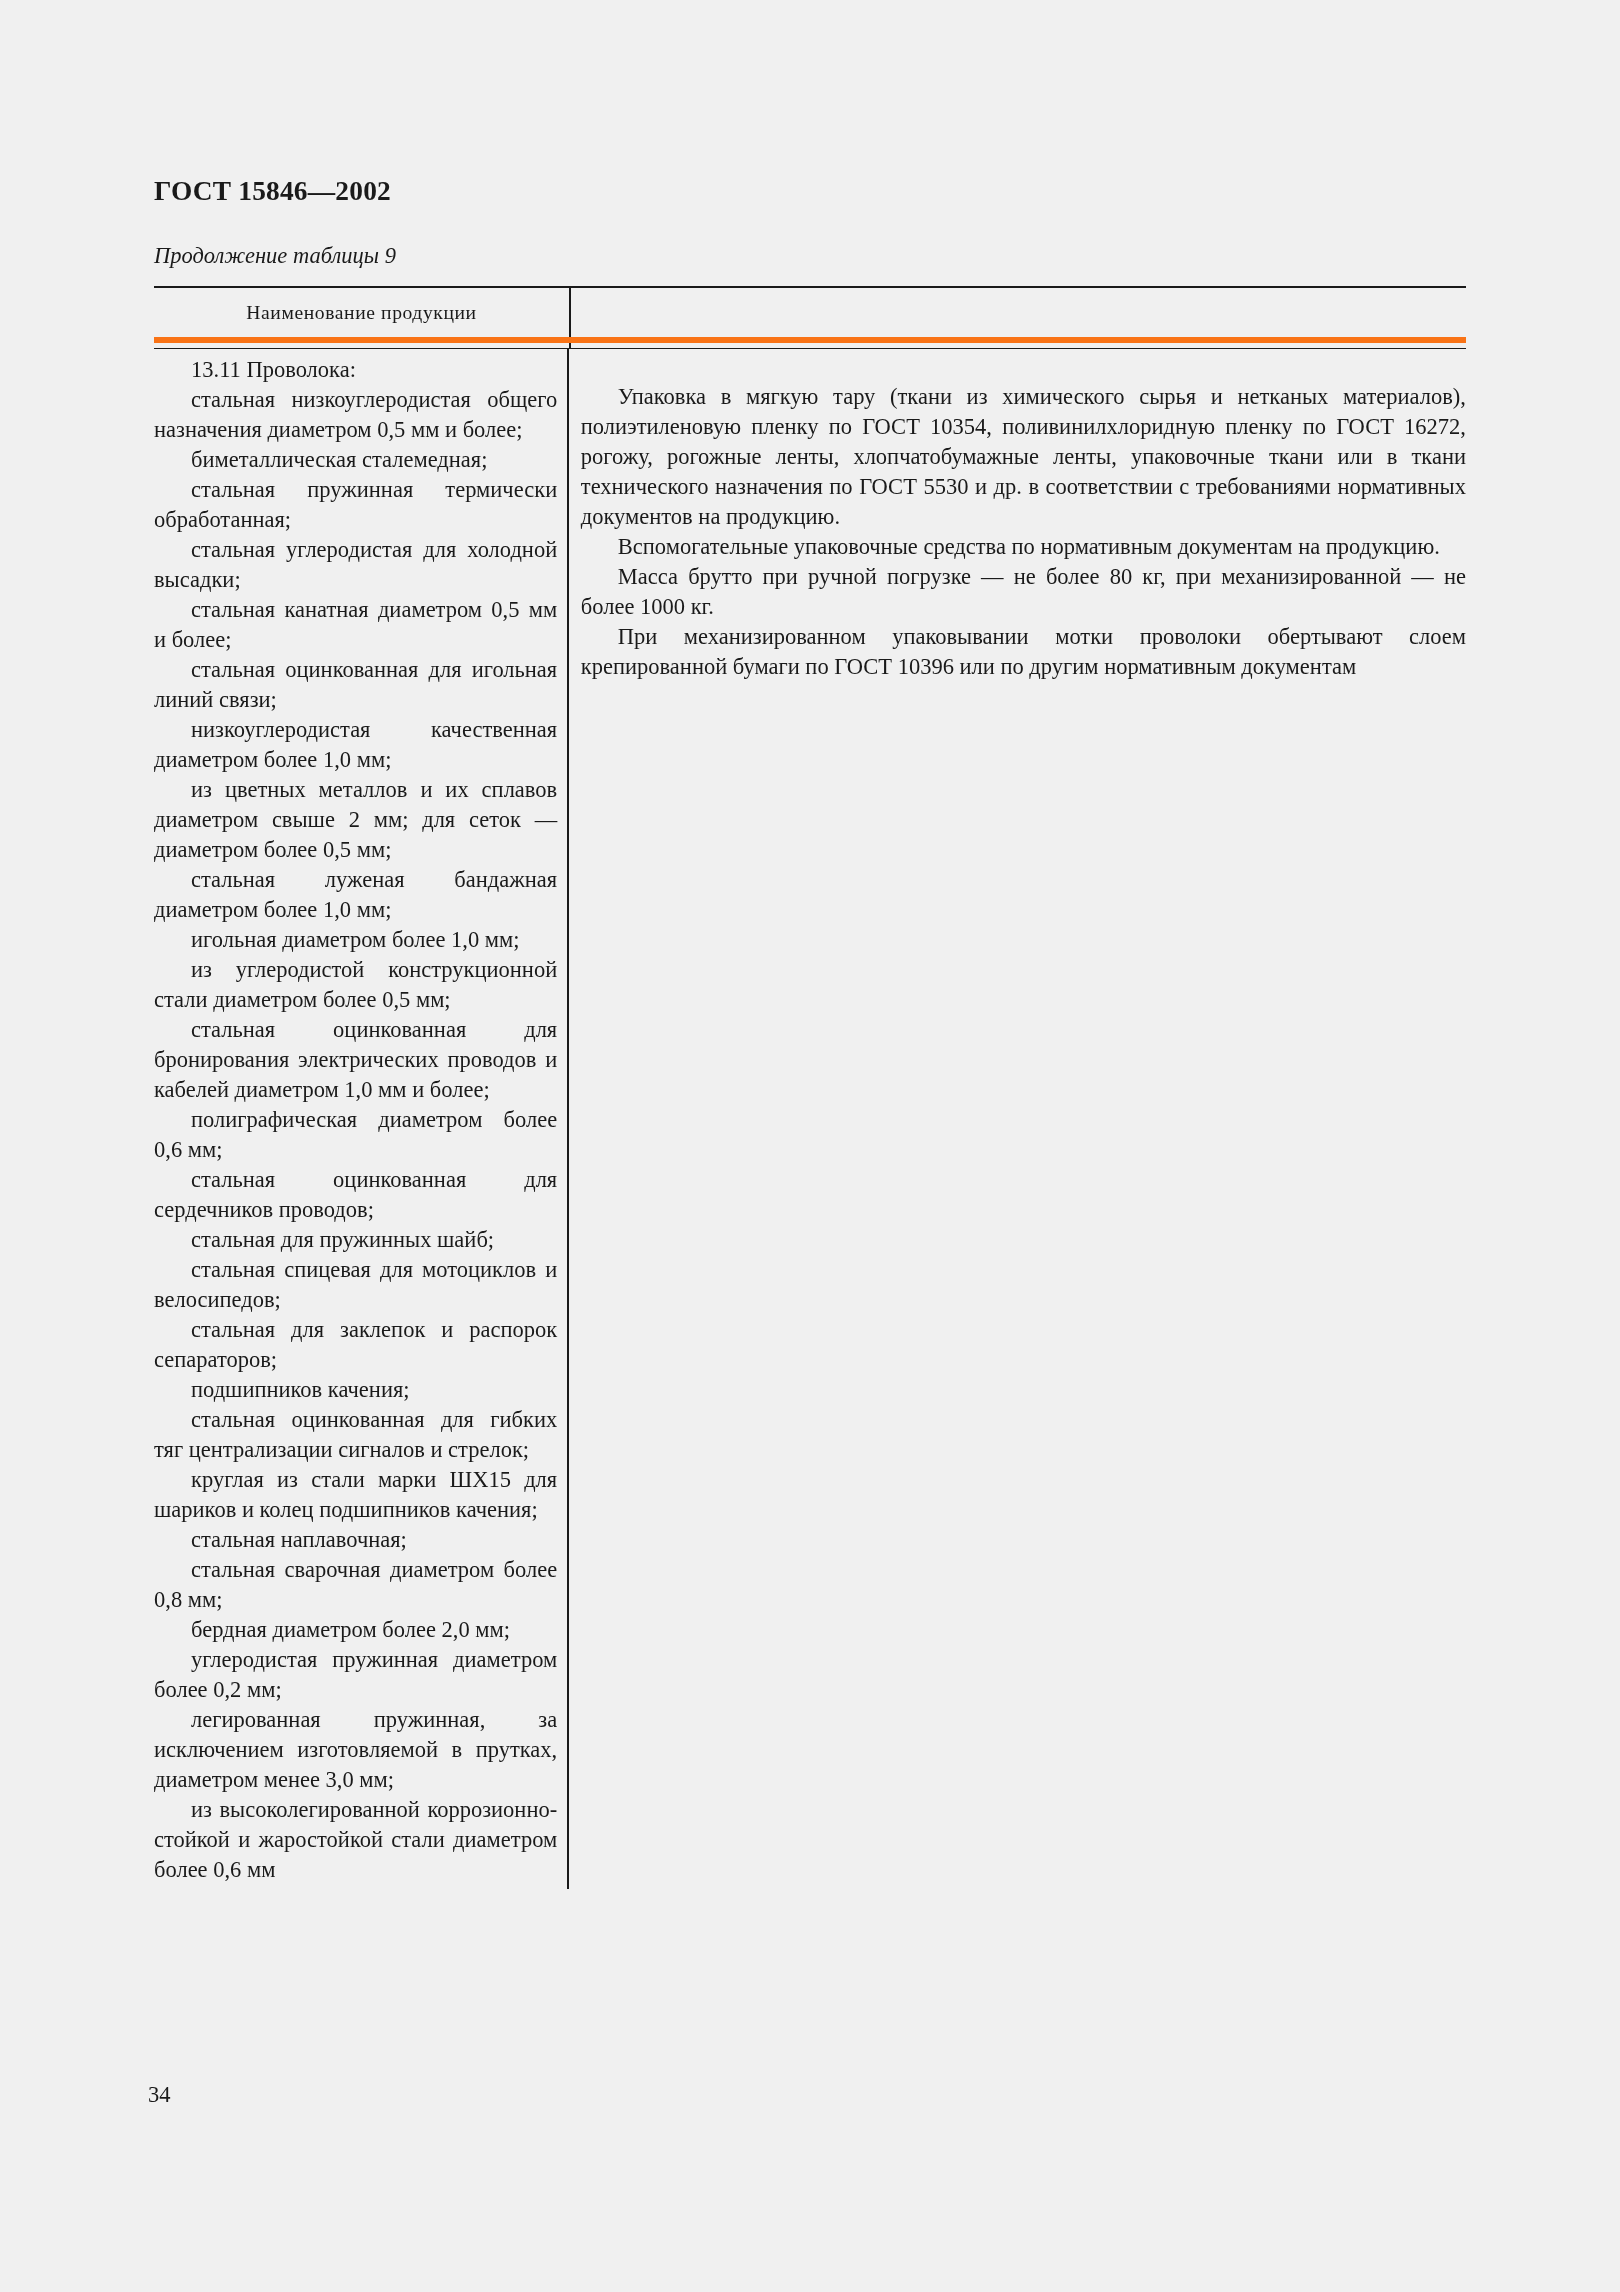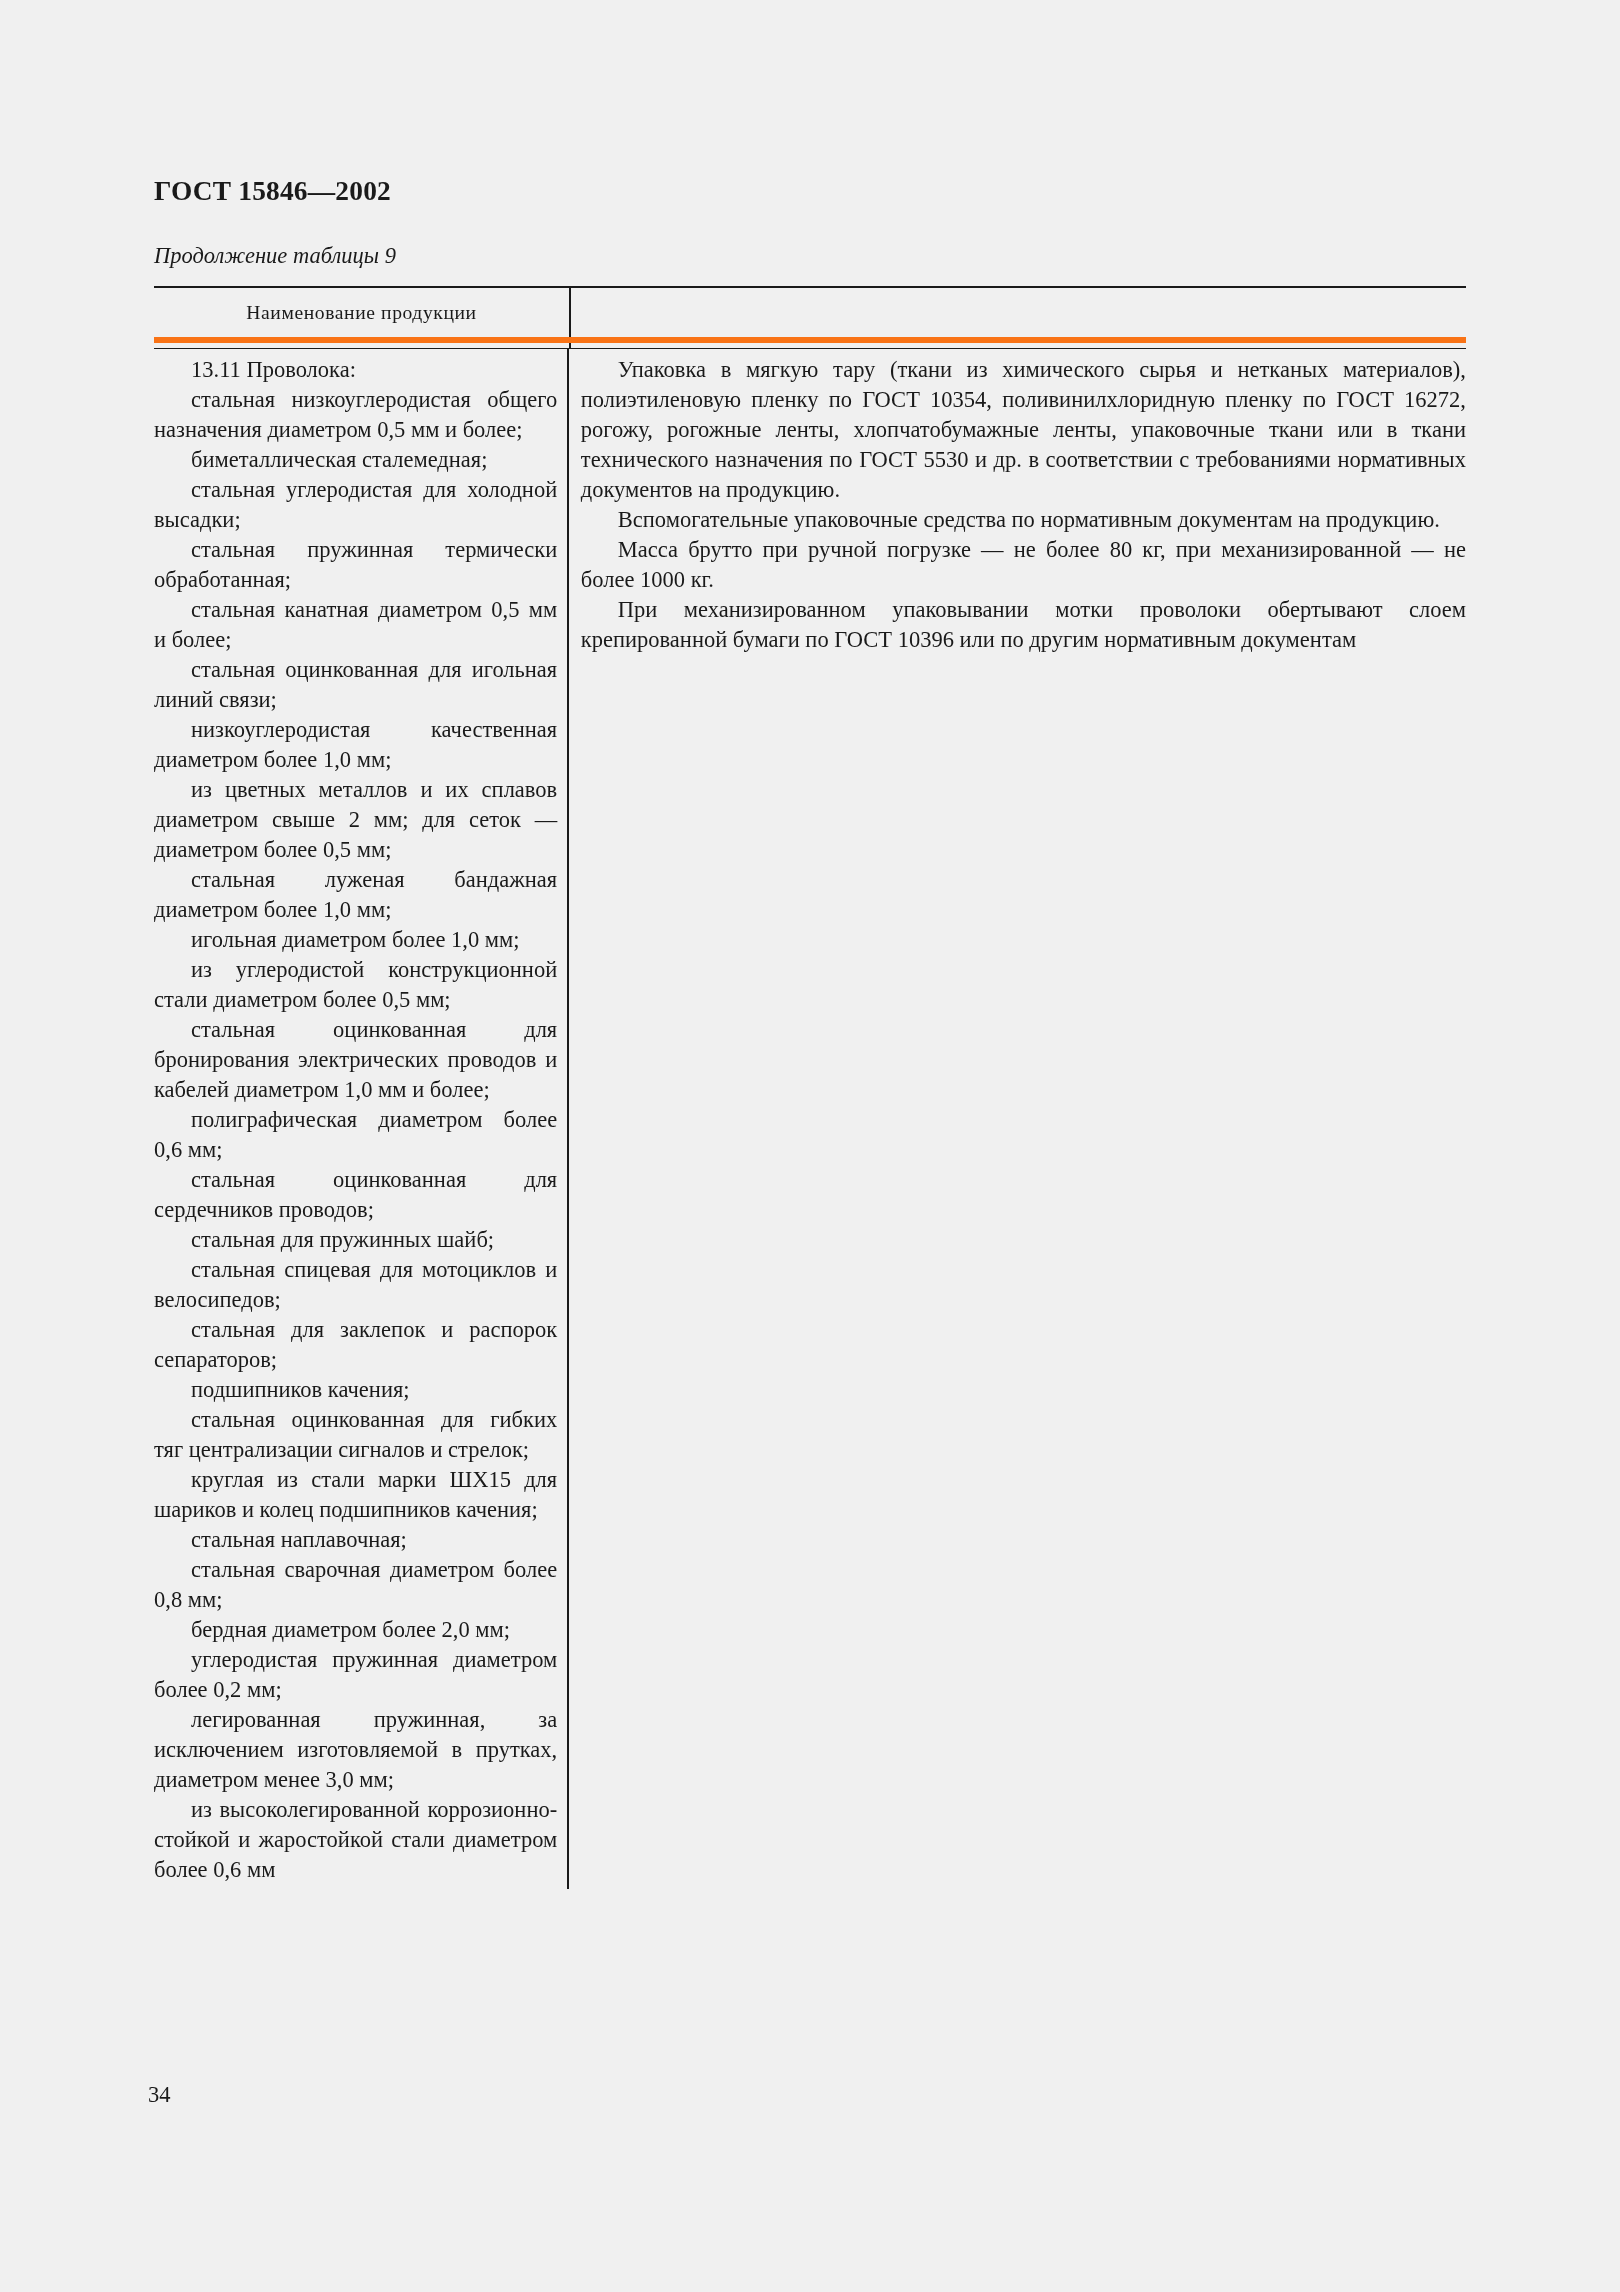--- a/index.html
+++ b/index.html
@@ -68,20 +68,21 @@
     line-height: 30px;
     text-align: justify;
   }
   .td.col2 {
     flex: 1;
     padding: 5.9px 0 0 11.8px;
     box-sizing: border-box;
     font-size: 22.5px;
     line-height: 30px;
     text-align: justify;
+    margin-top: 27px;
   }
   .td p {
     margin: 0;
     text-indent: 37px;
     text-align: justify;
   }
   .page-number {
     position: absolute;
     left: 148px;
     top: 2082px;
@@ -100,22 +101,22 @@
     <div class="th col1">Наименование продукции</div>
   </div>
   <div class="double-gap">
     <div class="g1"></div>
   </div>
   <div class="tbody">
     <div class="td col1">
       <p>13.11 Проволока:</p>
       <p>стальная низкоуглеродистая общего назначения диаметром 0,5 мм и более;</p>
       <p>биметаллическая сталемедная;</p>
+      <p>стальная пружинная термически обработанная;</p>
       <p>стальная углеродистая для холодной высадки;</p>
-      <p>стальная пружинная термически обработанная;</p>
       <p>стальная канатная диаметром 0,5 мм и более;</p>
       <p>стальная оцинкованная для игольная линий связи;</p>
       <p>низкоуглеродистая качественная диаметром более 1,0 мм;</p>
       <p>из цветных металлов и их сплавов диаметром свыше 2 мм; для сеток — диаметром более 0,5 мм;</p>
       <p>стальная луженая бандажная диаметром более 1,0 мм;</p>
       <p>игольная диаметром более 1,0 мм;</p>
       <p>из углеродистой конструкционной стали диаметром более 0,5 мм;</p>
       <p>стальная оцинкованная для бронирования электрических проводов и кабелей диаметром 1,0 мм и более;</p>
       <p>полиграфическая диаметром более 0,6 мм;</p>
       <p>стальная оцинкованная для сердечников проводов;</p>

